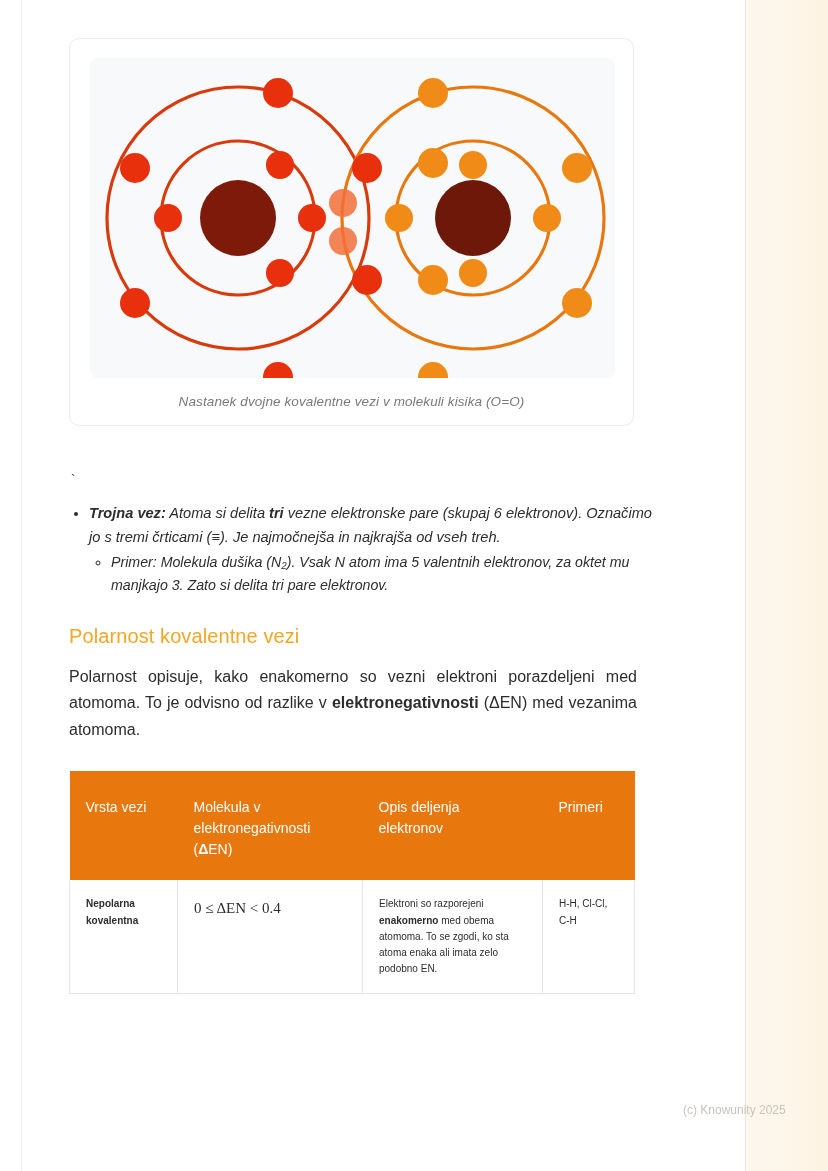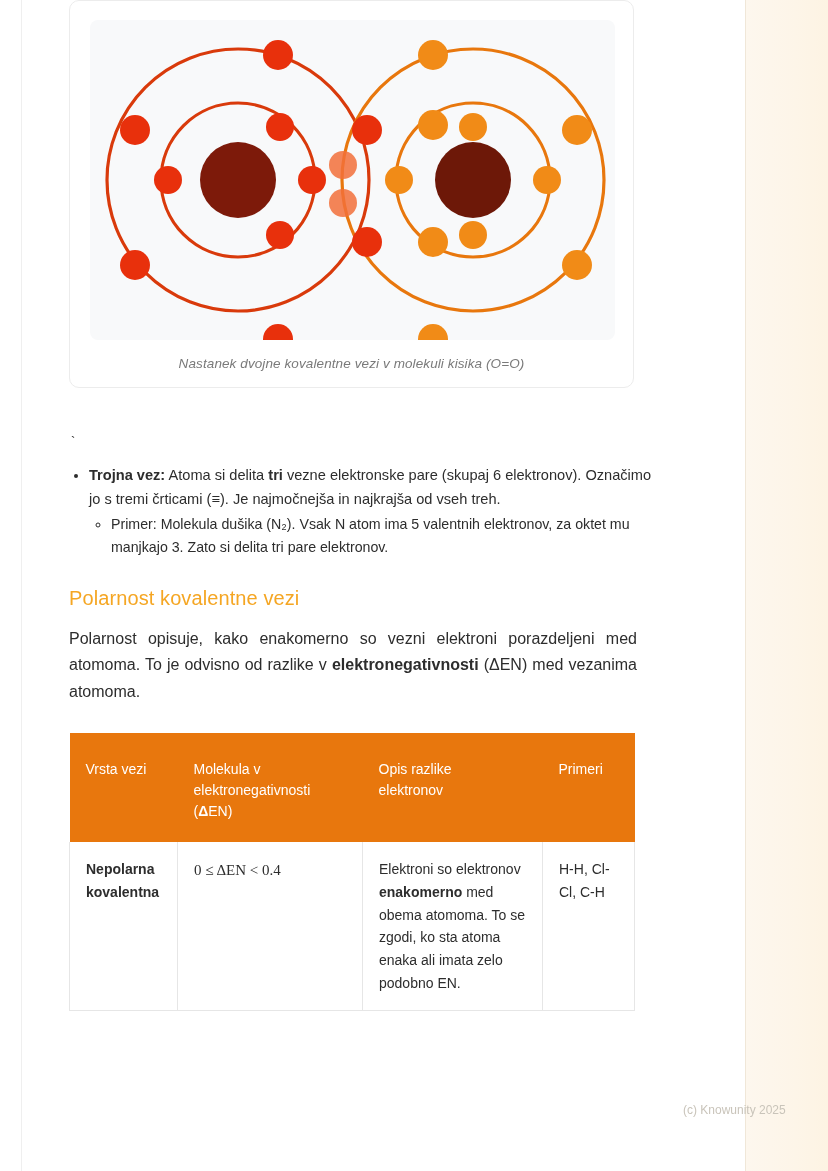--- a/index.html
+++ b/index.html
@@ -35,20 +35,21 @@
     background: #ffffff;
   }
   .content {
     position: absolute;
     left: 47px; top: 0;
     width: 588px;
   }
 
   
   .figure-card {
+    margin-top: 38px;
     width: 565px;
     border: 1px solid #ececec;
     border-radius: 10px;
     background: #ffffff;
     padding: 19px 20px 16px 20px;
   }
   .figure-inner {
     width: 525px;
     height: 320px;
     background: #f8f9fa;
@@ -77,20 +78,21 @@
   
   ul.lvl1 {
     margin: 12px 0 0 0;
     padding-left: 20px;
     list-style: disc;
   }
   ul.lvl1 > li {
     font-size: 14.6px;
     line-height: 1.62;
     color: #2d2d2d;
+    font-style: italic;
   }
   ul.lvl2 {
     margin: 2px 0 0 0;
     padding-left: 22px;
     list-style: circle;
   }
   ul.lvl2 > li {
     font-size: 14.2px;
     line-height: 1.6;
     color: #2d2d2d;
@@ -131,21 +133,21 @@
     vertical-align: top;
     padding: 26px 16px 20px 16px;
     line-height: 1.5;
     border: none;
   }
   table.ptable td {
     border: 1px solid #e6e6e6;
     border-top: none;
     vertical-align: top;
     padding: 16px 16px 16px 16px;
-    font-size: 14px;
+    font-size: 10px;
     line-height: 1.62;
     color: #2d2d2d;
   }
   table.ptable td.first { font-weight: bold; }
   table.ptable td.math {
     font-family: "Liberation Serif", serif;
     font-size: 15px;
   }
   .c1 { width: 108px; }
   .c2 { width: 185px; }
@@ -236,29 +238,29 @@
         <colgroup>
           <col class="c1">
             <col class="c2">
             <col class="c3">
             <col class="c4">
         </colgroup>
         <thead>
           <tr>
             <th>Vrsta vezi</th>
             <th><span>Molekula v</span><br><span>elektronegativnosti</span><br><span>(</span><span class="b">Δ</span><span>EN)</span></th>
-            <th><span>Opis razlike</span><br><span>elektronov</span></th>
+            <th><span>Opis deljenja</span><br><span>elektronov</span></th>
             <th>Primeri</th>
           </tr>
         </thead>
         <tbody>
           <tr>
             <td class="first"><span>Nepolarna</span><br><span>kovalentna</span></td>
             <td class="math">0 ≤ ΔEN &lt; 0.4</td>
-            <td><span>Elektroni so elektronov </span><span class="b">enakomerno</span><span> med obema atomoma. To se zgodi, ko sta atoma enaka ali imata zelo podobno EN.</span></td>
+            <td><span>Elektroni so razporejeni </span><span class="b">enakomerno</span><span> med obema atomoma. To se zgodi, ko sta atoma enaka ali imata zelo podobno EN.</span></td>
             <td>H-H, Cl-Cl, C-H</td>
           </tr>
         </tbody>
       </table>
 
     </div>
   </div>
 
   <div class="watermark">(c) Knowunity 2025</div>
 </div>

